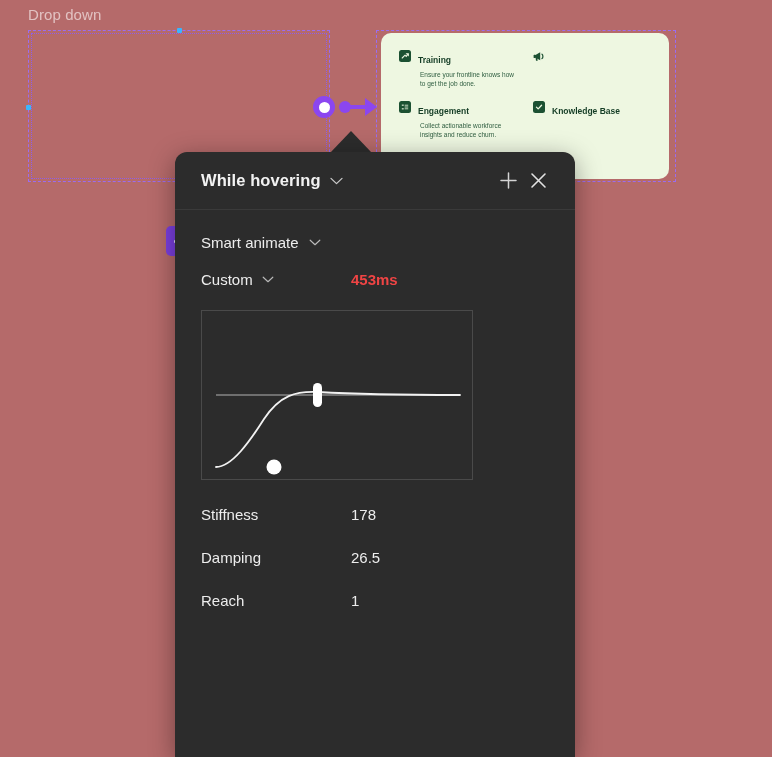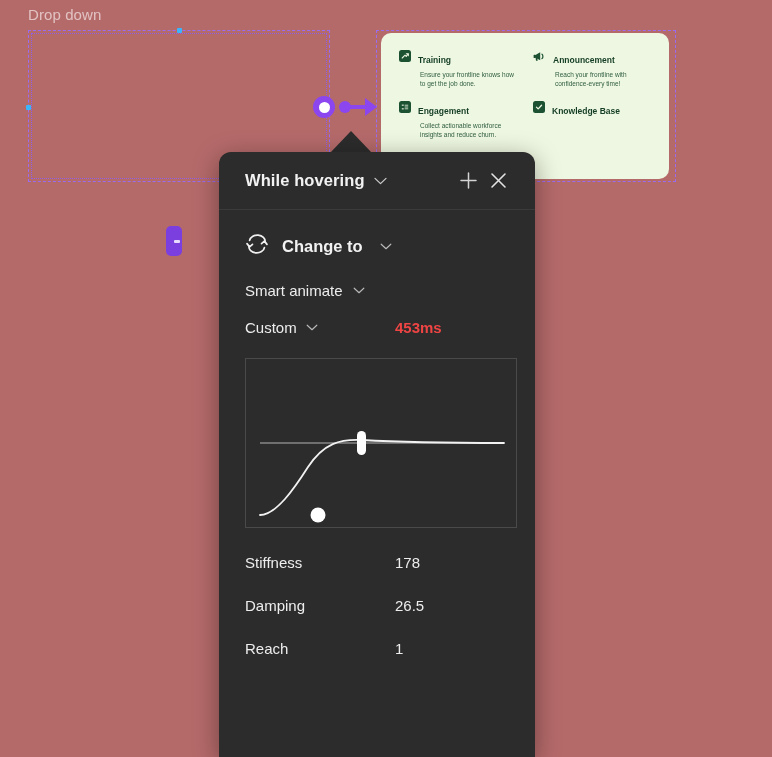--- a/index.html
+++ b/index.html
@@ -120,26 +120,25 @@
     display: flex; align-items: center; justify-content: flex-end;
     padding-right: 2px;
   }
   #edge-chip .chip-mark {
     width: 6px; height: 3px; background: #e6dcff; border-radius: 1px;
   }
 
   
   #panel {
     position: absolute; left: 175px; top: 152px;
-    width: 316px; height: 605px;
+    width: 400px; height: 605px;
     background: #2c2c2c;
     border-radius: 12px 12px 0 0;
     box-shadow: 0 6px 26px rgba(0,0,0,.38);
     overflow: hidden;
-    margin-left: 44px;
   }
   #panel-header {
     height: 58px;
     display: flex; align-items: center;
     padding: 0 22px 0 26px;
     border-bottom: 1px solid #3a3a3a;
   }
   #panel-title {
     font-size: 16.5px; font-weight: bold; color: #f2f2f2;
     letter-spacing: .1px;
@@ -227,24 +226,20 @@
       </div>
 
       <div class="card-item">
         <span class="ico" style="background:transparent;width:13px;height:13px;">
           <svg width="13" height="13" viewBox="0 0 13 13">
               <path d="M2 5.2 L7.2 2.2 V10.2 L2 7.4 Z" fill="#1c5132"></path>
               <rect x="0.6" y="4.8" width="2" height="3.2" rx="0.6" fill="#1c5132"></rect>
               <path d="M2.6 7.6 h1.6 l.5 3.2 h-1.7 z" fill="#1c5132"></path>
               <path d="M9 4.2c1.2.8 1.2 3.6 0 4.4" stroke="#1c5132" stroke-width="1.2" fill="none" stroke-linecap="round"></path>
             </svg>
-        </span>
-        <span class="txt">
-          <span class="title">Announcement</span>
-          <span class="desc" style="display:block">Reach your frontline with confidence-every time!</span>
         </span>
       </div>
 
       <div class="card-item">
         <span class="ico">
           <svg width="8" height="8" viewBox="0 0 10 10">
               <rect x="1" y="2" width="2.4" height="1.4" fill="#eef7e1"></rect>
               <rect x="1" y="6.6" width="2.4" height="1.4" fill="#eef7e1"></rect>
               <rect x="4.6" y="2.2" width="4.4" height="1" fill="#eef7e1"></rect>
               <rect x="4.6" y="4.5" width="4.4" height="1" fill="#eef7e1"></rect>
@@ -305,36 +300,20 @@
       </div>
       <div class="hdr-btn">
         <svg width="19" height="19" viewBox="0 0 19 19">
             <path d="M3 3 L16 16 M16 3 L3 16" stroke="#e2e2e2" stroke-width="1.6" stroke-linecap="round"></path>
           </svg>
       </div>
     </div>
 
     <div id="panel-body">
 
-      <div class="row-changeto">
-        <span>
-          <svg width="24" height="20" viewBox="0 0 24 20">
-            <path d="M4 12.2a7 5.4 0 0 0 15.4 1.4" stroke="#f0f0f0" stroke-width="1.7" fill="none" stroke-linecap="round"></path>
-            <path d="M20 7.8a7 5.4 0 0 0-15.4-1.4" stroke="#f0f0f0" stroke-width="1.7" fill="none" stroke-linecap="round"></path>
-            <path d="M2 9.6 L4.6 12.9 L7.5 10.4" stroke="#f0f0f0" stroke-width="1.7" fill="none" stroke-linecap="round" stroke-linejoin="round"></path>
-            <path d="M22 10.4 L19.4 7.1 L16.5 9.6" stroke="#f0f0f0" stroke-width="1.7" fill="none" stroke-linecap="round" stroke-linejoin="round"></path>
-          </svg>
-        </span>
-        <span id="changeto-label">Change to</span>
-        <span class="chev" style="margin-left:4px">
-          <svg width="12" height="7" viewBox="0 0 13 8">
-              <path d="M1 1.4 L6.5 6.6 L12 1.4" stroke="#b9b9b9" stroke-width="1.3" fill="none" stroke-linecap="round" stroke-linejoin="round"></path>
-            </svg>
-        </span>
-      </div>
 
 
       <div class="easing-row inline-flex">
         <span class="prop-label" style="width:auto">Smart animate</span>
         <span class="chev" style="margin-left:10px">
           <svg width="12" height="7" viewBox="0 0 13 8">
               <path d="M1 1.4 L6.5 6.6 L12 1.4" stroke="#b9b9b9" stroke-width="1.3" fill="none" stroke-linecap="round" stroke-linejoin="round"></path>
             </svg>
         </span>
       </div>

